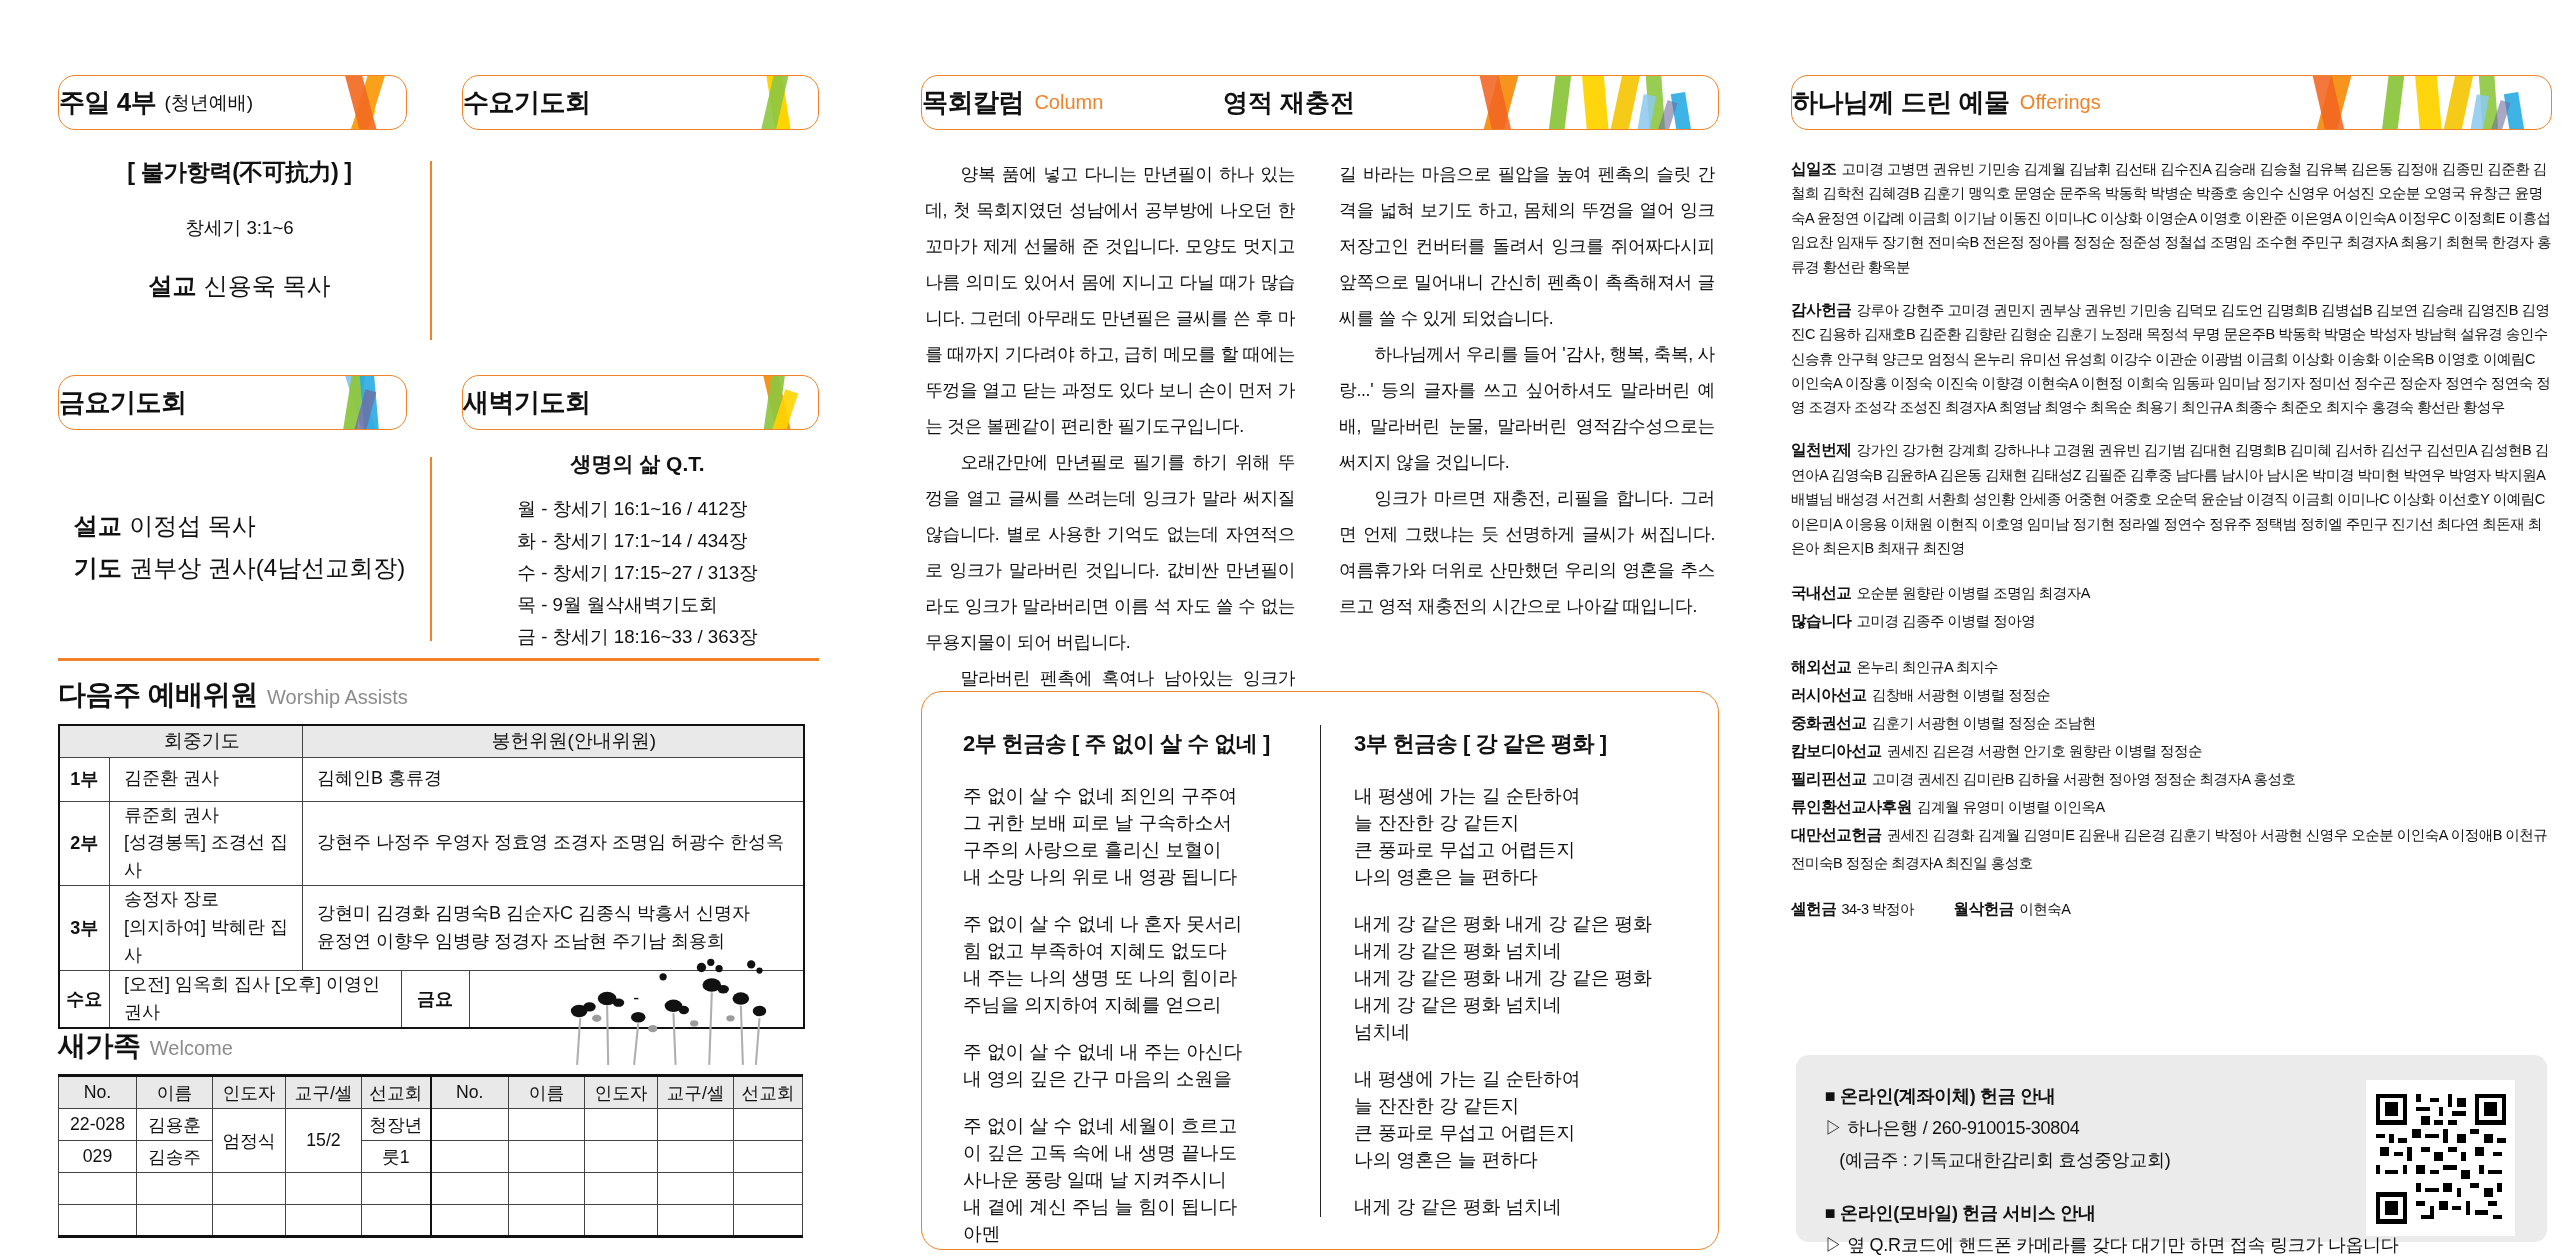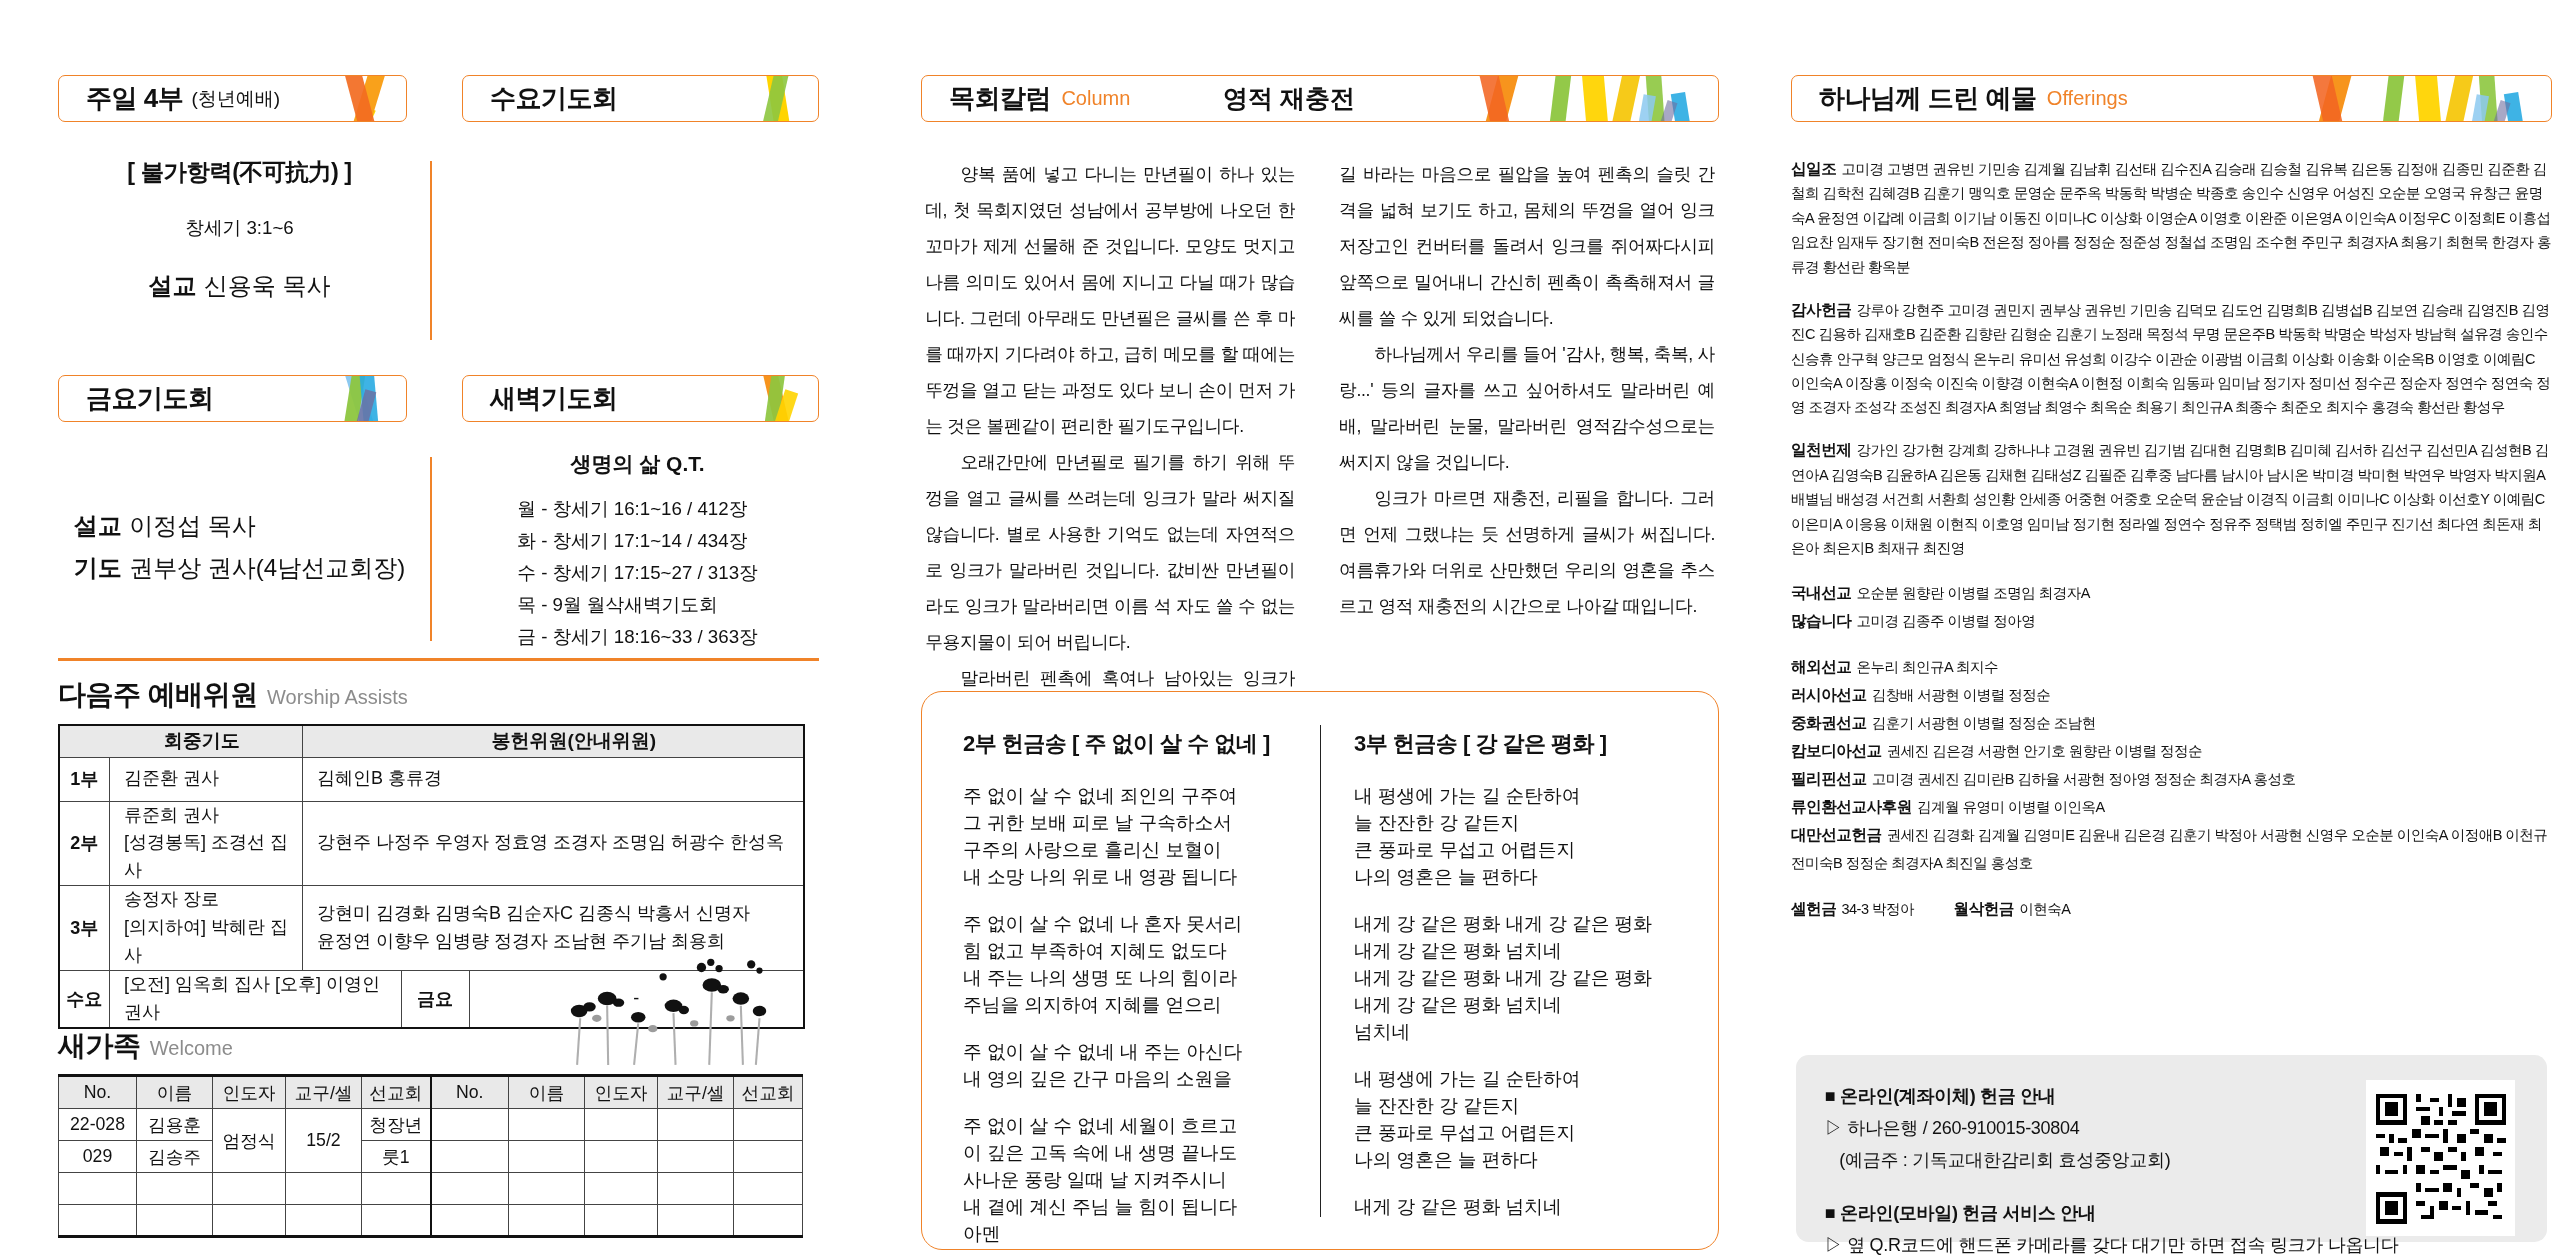--- a/index.html
+++ b/index.html
@@ -13,22 +13,22 @@
   *{box-sizing:border-box;margin:0;padding:0;}
   html,body{margin:0;padding:0;background:#fff;}
   .page{position:relative;width:2576px;height:1258px;background:#fff;overflow:hidden;
         font-family:"Liberation Sans",sans-serif;color:var(--ink);}
   .col{position:absolute;top:0;height:1258px;}
   #col-left{left:58px;width:761px;}
   #col-mid{left:921px;width:798px;}
   #col-right{left:1791px;width:761px;}
 
   
-  .hbox{position:absolute;height:47px;border:1.6px solid var(--orange);border-radius:7px;
-        background:#fff;display:flex;align-items:center;padding-left:27px;overflow:hidden;}
+  .hbox{position:absolute;height:55px;border:1.6px solid var(--orange);border-radius:17px;
+        background:#fff;display:flex;align-items:center;overflow:hidden;}
   .hbox-title{font-size:26px;font-weight:bold;letter-spacing:-0.5px;white-space:nowrap;}
   .hbox-sub{font-size:19px;margin-left:8.3px;white-space:nowrap;}
   .hbox-en{font-size:20px;color:var(--orange-text);margin-left:10.4px;white-space:nowrap;}
   .hbox .ribbon{position:absolute;top:-1.6px;right:14.5px;height:57px;}
   .hbox-mid-title{font-size:25px;font-weight:bold;position:absolute;right:363px;white-space:nowrap;}
 
   
   .svc{position:absolute;text-align:center;}
   .sermon-title{font-size:23.4px;font-weight:bold;letter-spacing:-0.5px;}
   .scripture{font-size:18.7px;margin-top:27px;}
@@ -41,21 +41,21 @@
 
   .hr-orange{position:absolute;height:2.6px;background:var(--orange);width:100%;}
   .sec-head{position:absolute;white-space:nowrap;}
   .sec-head .h-ko{font-size:28px;font-weight:bold;letter-spacing:-0.5px;}
   .sec-head .h-en{font-size:20px;color:var(--gray-en);margin-left:9.3px;}
 
   
   table{border-collapse:collapse;table-layout:fixed;background:#fff;}
   .t-assists{position:absolute;width:745px;border:2.6px solid #111;font-size:18px;}
   .t-assists th,.t-assists td{border:1px solid var(--tbl-line);vertical-align:middle;}
-  .t-assists thead th{background:var(--tbl-head);font-size:19px;font-weight:bold;height:32px;text-align:center;padding-left:42px;}
+  .t-assists thead th{background:var(--tbl-head);font-size:19px;font-weight:normal;height:32px;text-align:center;padding-left:42px;}
   .t-assists .part{font-weight:bold;text-align:center;}
   .t-assists .val{padding-left:14.5px;line-height:1.55;white-space:pre-line;}
   .t-assists .center{text-align:center;}
   .r1{height:44px}.r2{height:65px}.r3{height:82px}.r4{height:48px}
 
   .t-welcome{position:absolute;width:745px;font-size:17.7px;border:1.6px solid #111;
              border-top:3.6px solid #111;border-bottom:3.6px solid #111;}
   .t-welcome th,.t-welcome td{border:1px solid var(--tbl-line);text-align:center;vertical-align:middle;}
   .t-welcome thead th{background:var(--tbl-head);font-weight:normal;height:33px;}
   .t-welcome td{height:32px;}

